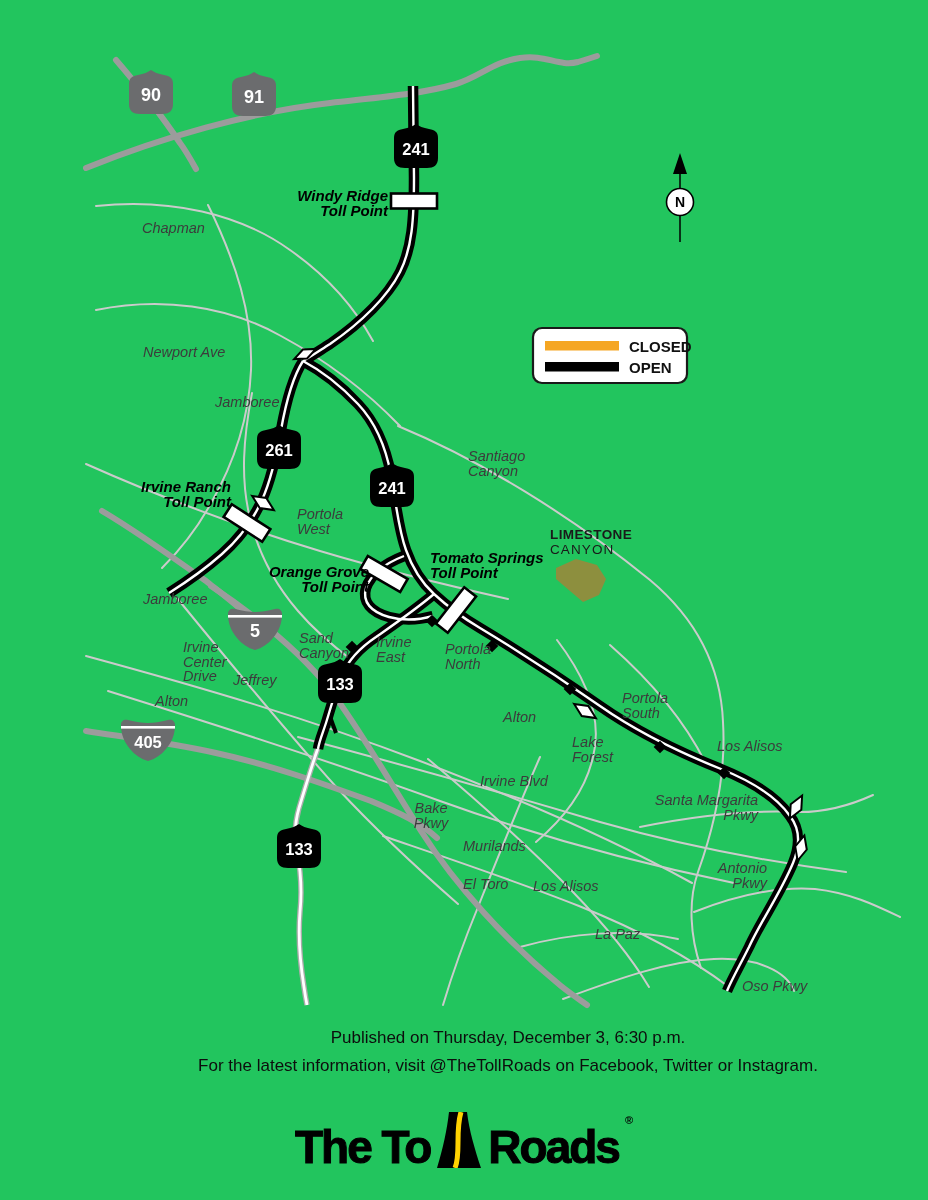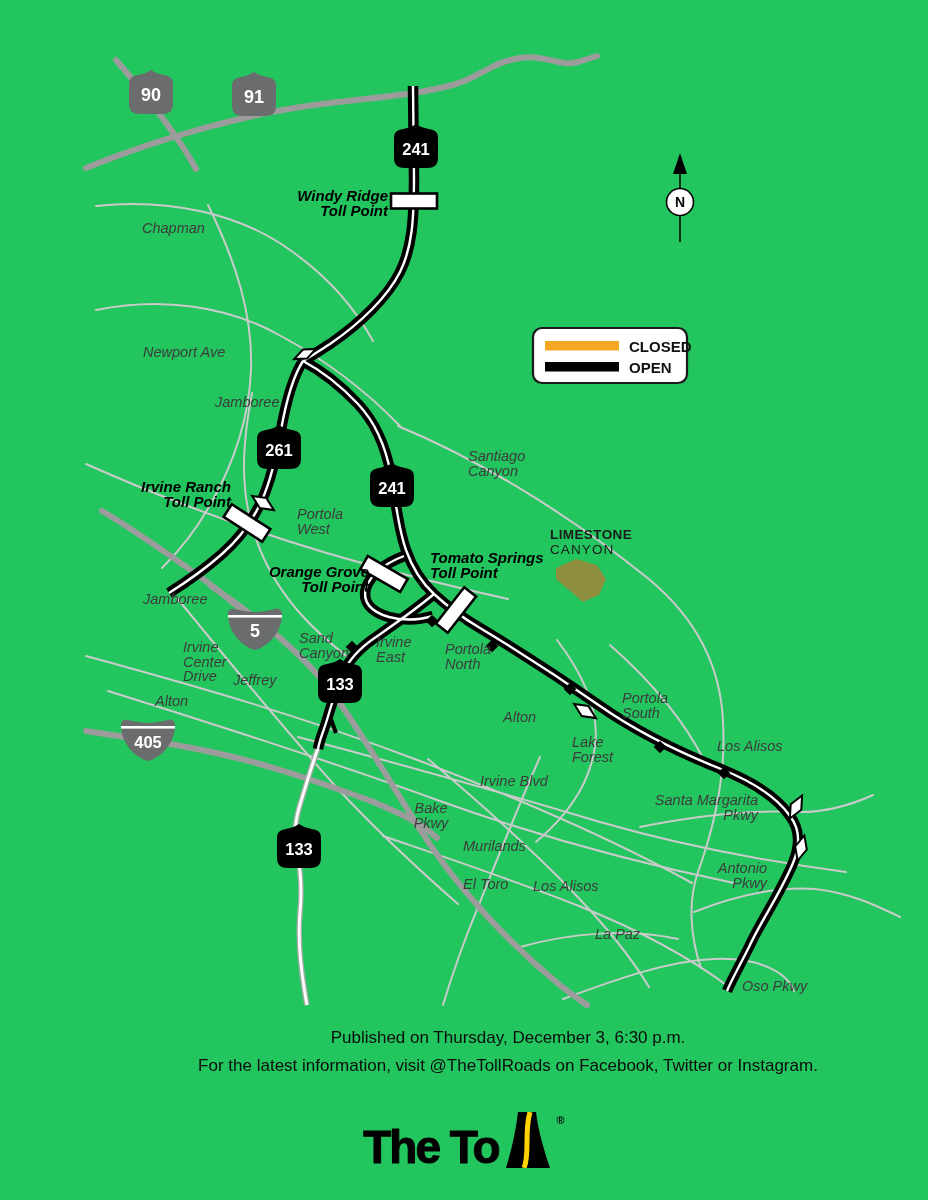--- a/index.html
+++ b/index.html
@@ -202,16 +202,17 @@
 
 <div class="footer-line fl1">Published on Thursday, December 3, 6:30 p.m.</div>
 <div class="footer-line fl2">For the latest information, visit @TheTollRoads on Facebook, Twitter or Instagram.</div>
 
 <div class="logo">
   <span class="logo-text">The To</span>
   <svg class="logo-road" width="44" height="56" viewBox="0 0 44 56">
     <path d="M0,56 C6,36 10,18 12,0 L30,0 C32,18 38,38 44,56 Z" fill="#000"></path>
     <path d="M18,56 C24,42 18,20 24,0" fill="none" stroke="#FFD200" stroke-width="5"></path>
   </svg>
+  <span class="logo-text">Roads</span>
   <span class="logo-reg">®</span>
 </div>
 
 </div>
 
 </body></html>

